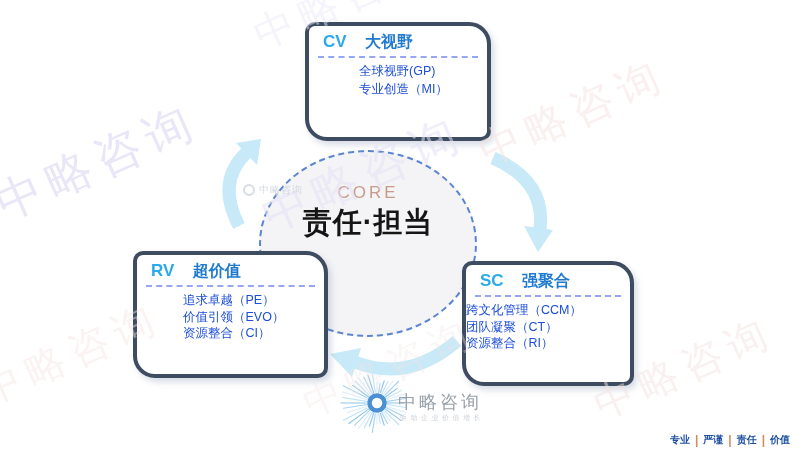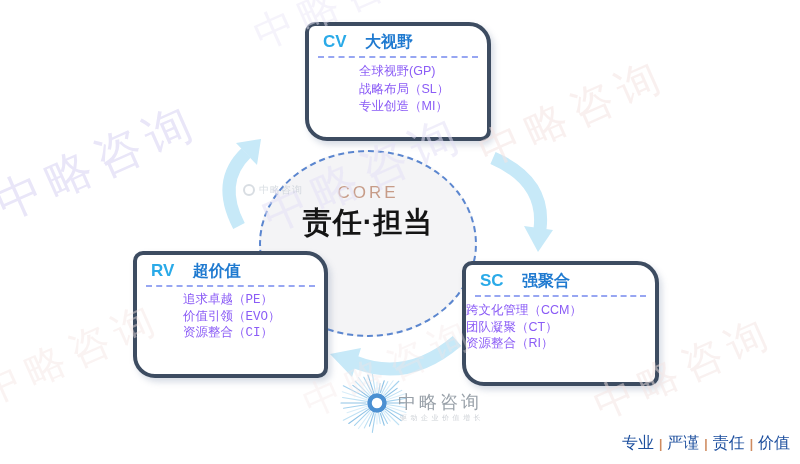--- a/index.html
+++ b/index.html
@@ -19,34 +19,34 @@
   .arrows polygon{fill:#c7e9f8;}
 
   
   .vbox{position:absolute;background:#ffffff;border:4px solid #3d4c61;
     border-radius:10px 22px 10px 22px;box-sizing:border-box;z-index:3;
     box-shadow:3px 4px 6px rgba(110,130,160,0.28);}
   .vbox-head{padding:6px 0 0 14px;white-space:nowrap;}
   .vbox-code{font-size:17px;font-weight:700;color:#2aaae8;}
   .vbox-name{font-size:16px;font-weight:700;color:#1f7ad0;margin-left:14px;}
   .vbox-divider{margin:3px 9px 0 9px;border-top:2px dashed #97a6f2;height:0;}
-  .vbox-items{padding-top:5px;color:#8b5cf6;}
+  .vbox-items{padding-top:5px;color:#1d4ed8;}
   .vitem{font-size:12.5px;white-space:nowrap;}
   #box-cv .vitem{line-height:17.5px;}
   #box-rv .vitem,#box-sc .vitem{line-height:16.5px;}
 
   
   .brand-logo{position:absolute;left:330px;top:374px;width:220px;height:60px;z-index:3;}
   .logo-sunburst{position:absolute;left:0;top:0;}
   .logo-name{position:absolute;left:68px;top:16px;font-size:18px;letter-spacing:3px;color:#99a1a9;font-weight:500;white-space:nowrap;}
   .logo-tagline{position:absolute;left:70px;top:39px;font-size:7px;letter-spacing:3.5px;color:#ced2d7;white-space:nowrap;}
 
   
   .footer-values{position:absolute;right:10px;top:433px;z-index:3;display:flex;align-items:center;white-space:nowrap;}
-  .fv{font-size:16px;font-weight:400;color:#1d4f9e;}
+  .fv{font-size:10px;font-weight:700;color:#1d4f9e;}
   .fsep{font-size:12px;font-weight:600;color:#cf8b5f;margin:0 5px;}
 
   
   .wm-layer{position:absolute;left:0;top:0;width:800px;height:464px;z-index:4;pointer-events:none;}
   .wm{position:absolute;transform:rotate(-24deg);transform-origin:left top;
     font-weight:500;letter-spacing:8px;white-space:nowrap;}
   .wm-logo{position:absolute;left:243px;top:183px;opacity:0.55;display:flex;align-items:center;}
   .wm-ring{display:inline-block;width:8px;height:8px;border:2px solid #b9c2cc;border-radius:50%;background:#fff;}
   .wm-logo-text{font-size:10px;font-weight:500;color:#b9c2cc;letter-spacing:1px;margin-left:4px;}
 </style>
@@ -76,39 +76,38 @@
   </svg>
 
   <section class="vbox" id="box-cv" style="left:305px;top:22px;width:186px;height:119px;">
     <header class="vbox-head">
       <span class="vbox-code">CV</span>
       <span class="vbox-name">大视野</span>
     </header>
     <div class="vbox-divider"></div>
     <div class="vbox-items" style="padding-left:50px;">
       <div class="vitem">全球视野(GP)</div>
-      <div class="vitem">战略布局（SL）</div>
       <div class="vitem">专业创造（MI）</div>
     </div>
   </section>
 
   <section class="vbox" id="box-rv" style="left:119px;top:251px;width:195px;height:127px;margin-left:14px;">
     <header class="vbox-head">
       <span class="vbox-code">RV</span>
       <span class="vbox-name">超价值</span>
     </header>
     <div class="vbox-divider"></div>
-    <div class="vbox-items" style="padding-left:46px;font-family:Liberation Mono, monospace;">
+    <div class="vbox-items" style="padding-left:46px;">
       <div class="vitem">追求卓越（PE）</div>
       <div class="vitem">价值引领（EVO）</div>
       <div class="vitem">资源整合（CI）</div>
     </div>
   </section>
 
-  <section class="vbox" id="box-sc" style="left:462px;top:261px;width:197px;height:125px;">
+  <section class="vbox" id="box-sc" style="left:462px;top:261px;width:172px;height:125px;">
     <header class="vbox-head">
       <span class="vbox-code">SC</span>
       <span class="vbox-name">强聚合</span>
     </header>
     <div class="vbox-divider"></div>
     <div class="vbox-items" style="">
       <div class="vitem">跨文化管理（CCM）</div>
       <div class="vitem">团队凝聚（CT）</div>
       <div class="vitem">资源整合（RI）</div>
     </div>

